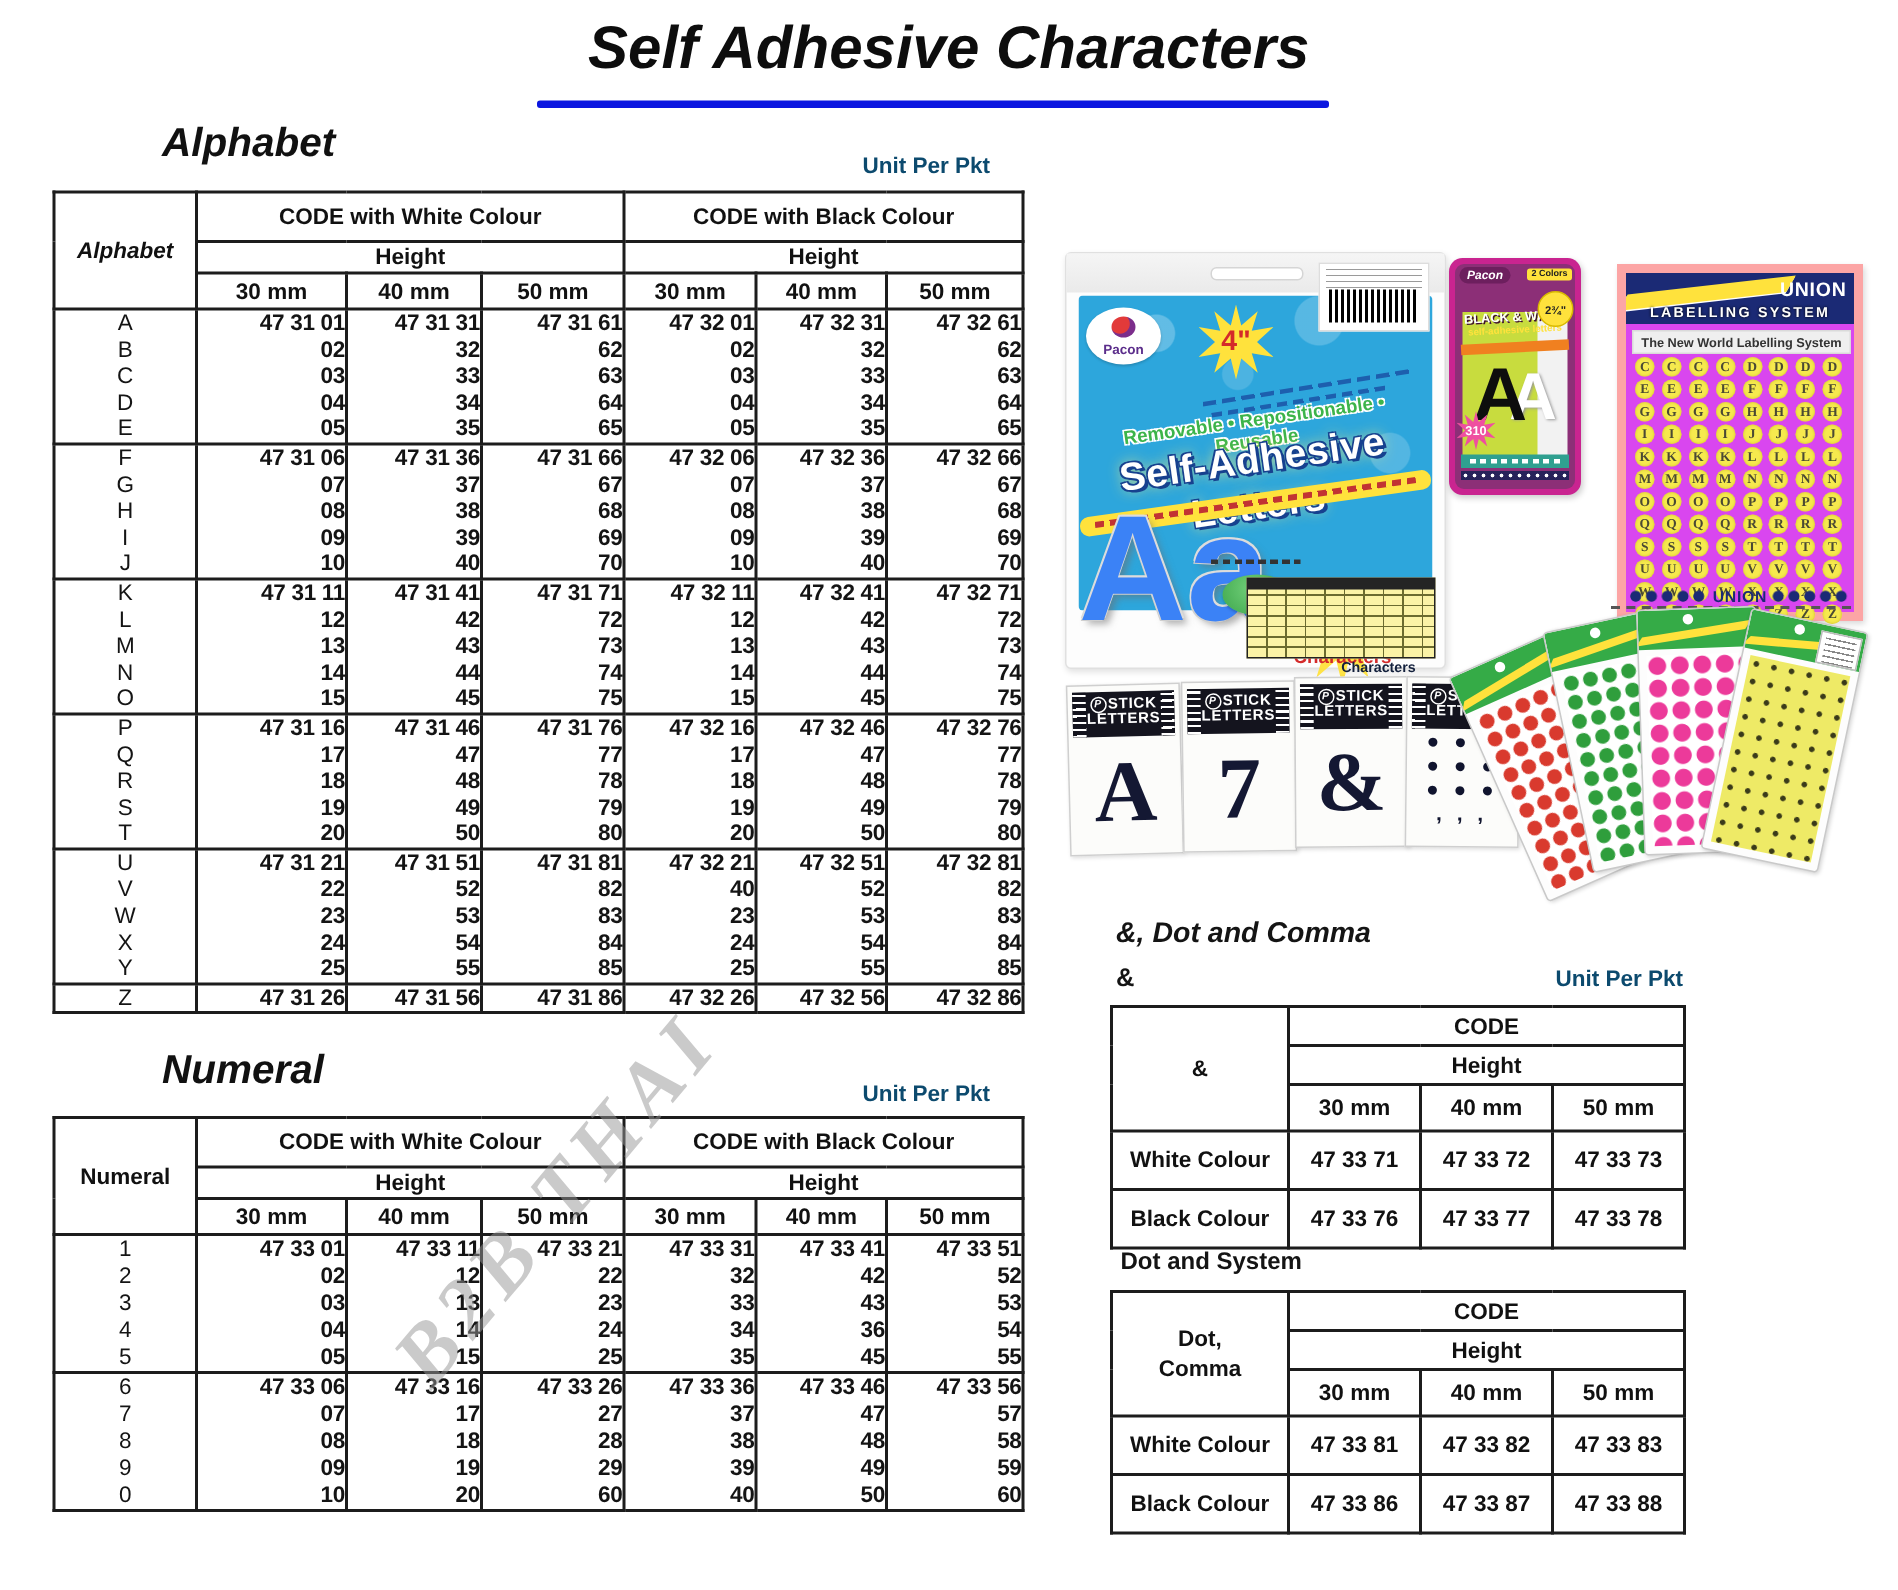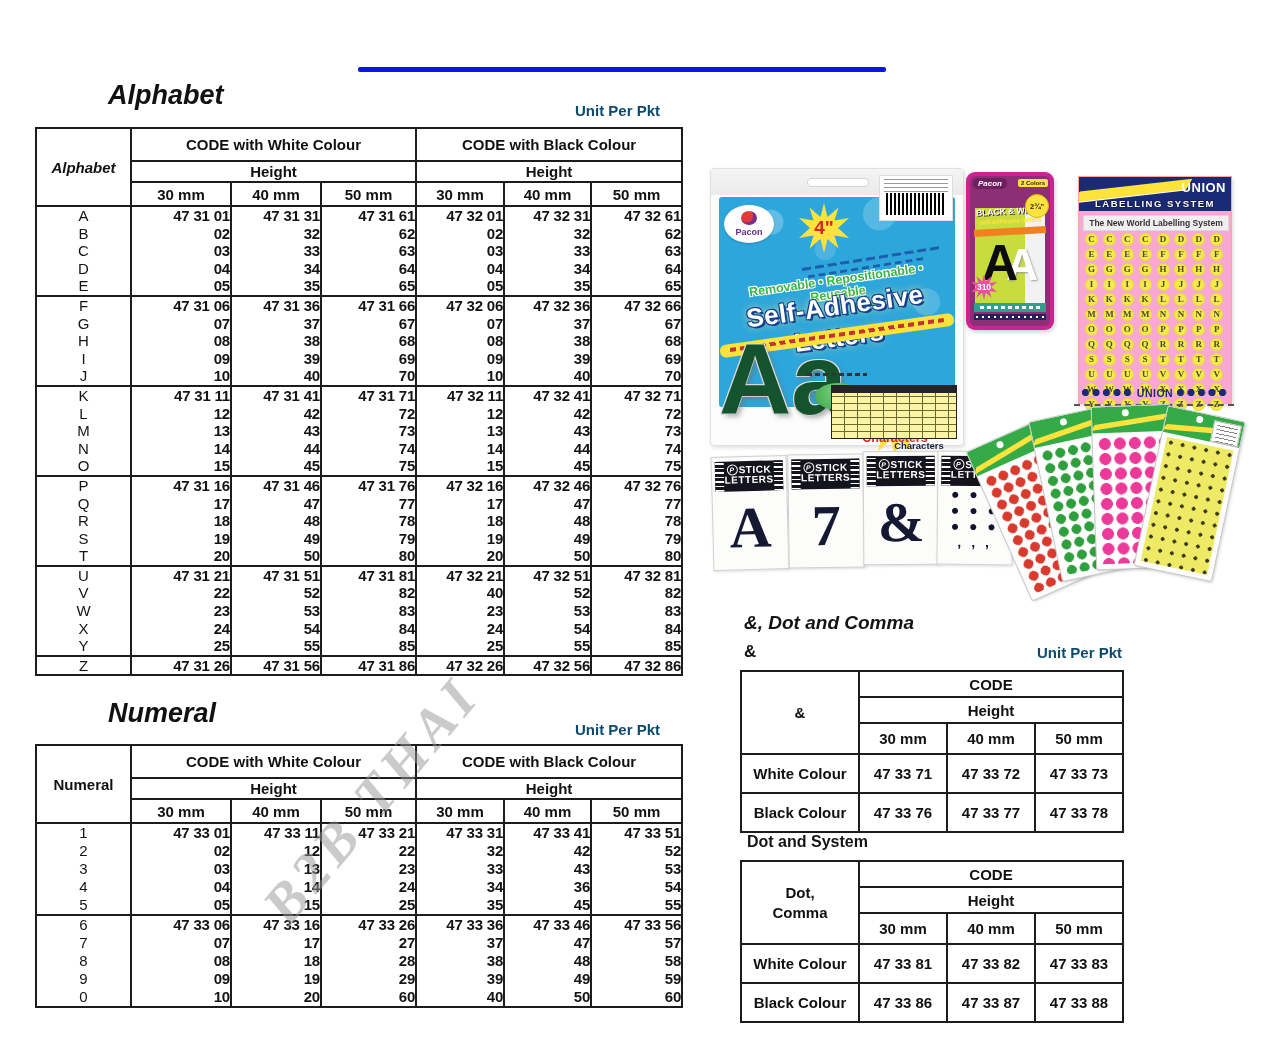--- a/index.html
+++ b/index.html
@@ -85,21 +85,21 @@
       text-shadow:-1px -1px 0 #fff,1px -1px 0 #fff,-1px 1px 0 #fff,1px 1px 0 #fff;}
   .pacon-title{left:2px;top:122px;width:248px;text-align:center;font-size:26px;font-weight:700;
       color:#ffffff;transform:rotate(-8deg);letter-spacing:0.5px;
       text-shadow:-1px -1px 0 #17418f,1px -1px 0 #17418f,-1px 1px 0 #17418f,
                   2px 2px 0 #17418f,0 0 9px rgba(255,240,120,.9);}
   .pacon-strip{left:8px;top:160px;width:236px;height:13px;background:#ffe23c;transform:rotate(-8deg);
       border-radius:6px;overflow:hidden;}
   .pacon-strip i{display:block;height:4px;margin:4px 10px 0 10px;
       background:repeating-linear-gradient(90deg,#c23333 0 6px,transparent 6px 10px);}
   .pacon-aa{left:8px;top:160px;width:180px;font-size:100px;line-height:100px;font-weight:700;
-      color:#14532d;text-align:left;
+      color:#3b82f6;text-align:left;
       text-shadow:-1px -1px 0 #dcdcdc,1px -1px 0 #dcdcdc,-1px 1px 0 #cfcfcf,3px 3px 5px rgba(110,110,110,.55);}
   .pacon-actual{left:96px;top:204px;width:60px;height:3px;
       background:repeating-linear-gradient(90deg,#333 0 5px,transparent 5px 8px);}
   .pacon-oval{left:104px;top:214px;width:46px;height:27px;border-radius:50%;
       background:radial-gradient(circle at 40% 35%,#6fce77,#2f9a3f);box-shadow:0 1px 2px rgba(0,0,0,.25);}
   .count-wrap{left:152px;top:228px;width:64px;height:64px;display:flex;align-items:center;justify-content:center;}
   .count-wrap .burst{position:absolute;left:2px;top:0px;width:60px;height:60px;opacity:.95;}
   .count-txt{position:relative;text-align:center;font-weight:700;color:#d42a2a;line-height:1;}
   .count-txt .n{font-size:17px;display:block;}
   .count-txt .c{font-size:12.5px;display:block;margin-top:1px;}
@@ -136,21 +136,21 @@
   .bw-count .burst{position:absolute;left:0;top:0;width:26px;height:26px;background:#ef4fa0;}
   .bw-count b{position:relative;}
   .bw-teal{position:absolute;left:4px;bottom:14px;width:72px;height:9px;background:#2fa090;
       display:flex;align-items:center;}
   .bw-teal i{display:block;height:3px;width:60px;margin:0 auto;
       background:repeating-linear-gradient(90deg,#fff 0 4px,transparent 4px 7px);}
   .bw-dark{position:absolute;left:4px;bottom:6px;width:72px;height:6px;background:#26225a;
       background-image:radial-gradient(circle at 3px 3px,#fff 1px,transparent 1.5px);background-size:6px 6px;}
 
   
-  .union{left:1078px;top:176px;width:152px;height:226px;background:#f9a8d4;border:1px solid #fca5a5;
+  .union{left:1078px;top:176px;width:152px;height:226px;background:#d946ef;border:6px solid #fca5a5;
       box-shadow:1px 2px 4px rgba(0,0,0,.15);}
   .union-head{left:0;top:0;width:152px;height:34px;background:#1b2a75;overflow:hidden;}
   .union-flash{position:absolute;left:2px;top:8px;width:104px;height:11px;background:#ffe23c;
       transform:skewX(-35deg) rotate(-7deg);box-shadow:0 1px 0 #fff;}
   .union-brand{position:absolute;right:5px;top:3px;font-size:13px;font-weight:700;color:#fff;
       letter-spacing:0.5px;}
   .union-system{position:absolute;left:0;bottom:2px;width:100%;text-align:center;font-size:9.5px;
       font-weight:700;color:#fff;letter-spacing:1.5px;text-shadow:0 0 2px #000;}
   .union-subtitle{left:4px;top:38px;width:144px;height:14px;background:#efefef;border:1px solid #dadada;
       font-size:8.5px;font-weight:700;color:#333;text-align:center;line-height:14px;}
@@ -214,20 +214,21 @@
   .sheet1{left:4px;top:22px;transform:rotate(-24deg);z-index:1;}
   .sheet2{left:38px;top:10px;transform:rotate(-12deg);z-index:2;}
   .sheet3{left:74px;top:5px;transform:rotate(-2deg);z-index:3;}
   .sheet4{left:112px;top:10px;transform:rotate(12deg);z-index:4;}
 </style>
 </head>
 <body>
 
 <div class="page">
 
+  <div class="abs main-title">Self Adhesive Characters</div>
   <div class="abs title-underline"></div>
 
   <div class="abs watermark">
     <span>B2B THAI</span>
   </div>
 
   <div class="abs sec-head" style="left:108px;top:80px;">Alphabet</div>
   <div class="abs unit-label" style="left:460px;top:102px;width:200px;text-align:right;">Unit Per Pkt</div>
 
   <table class="abs codes" style="left:35px;top:127px;">

